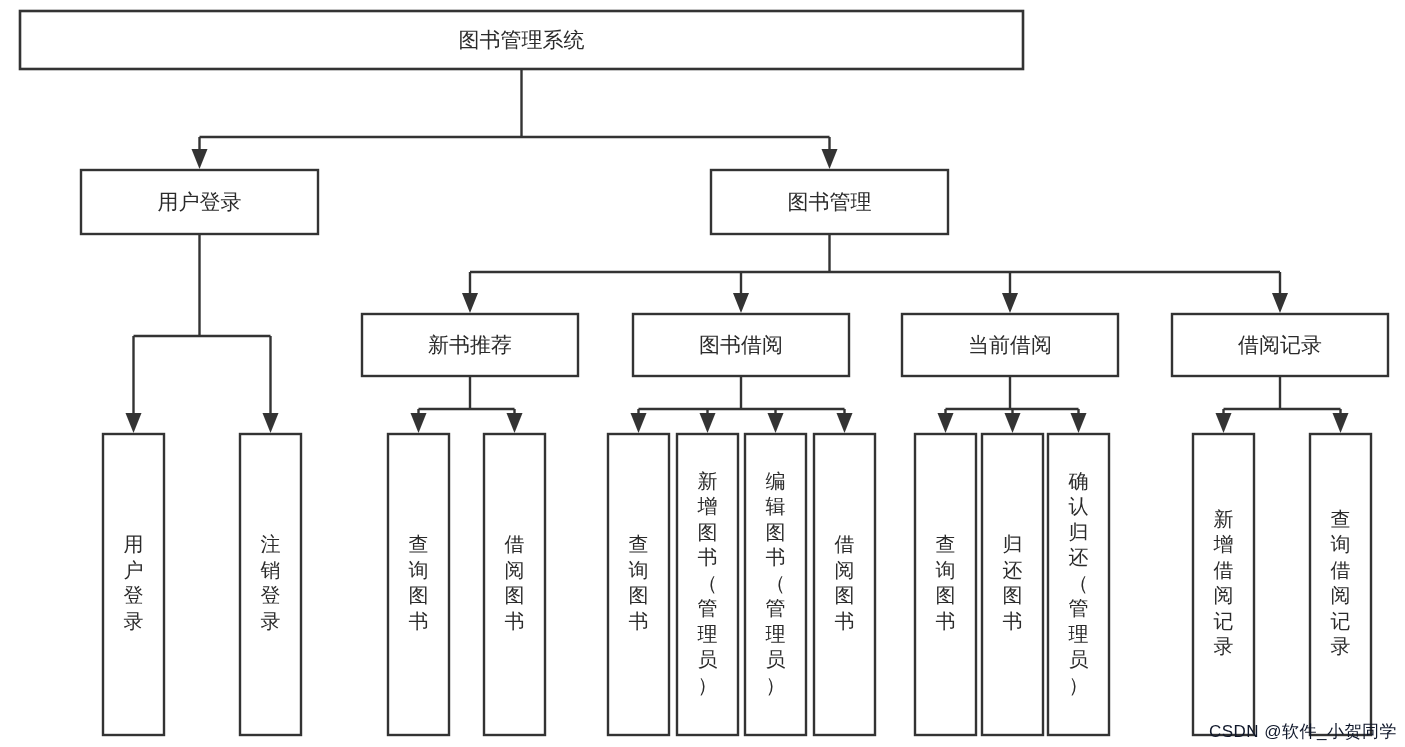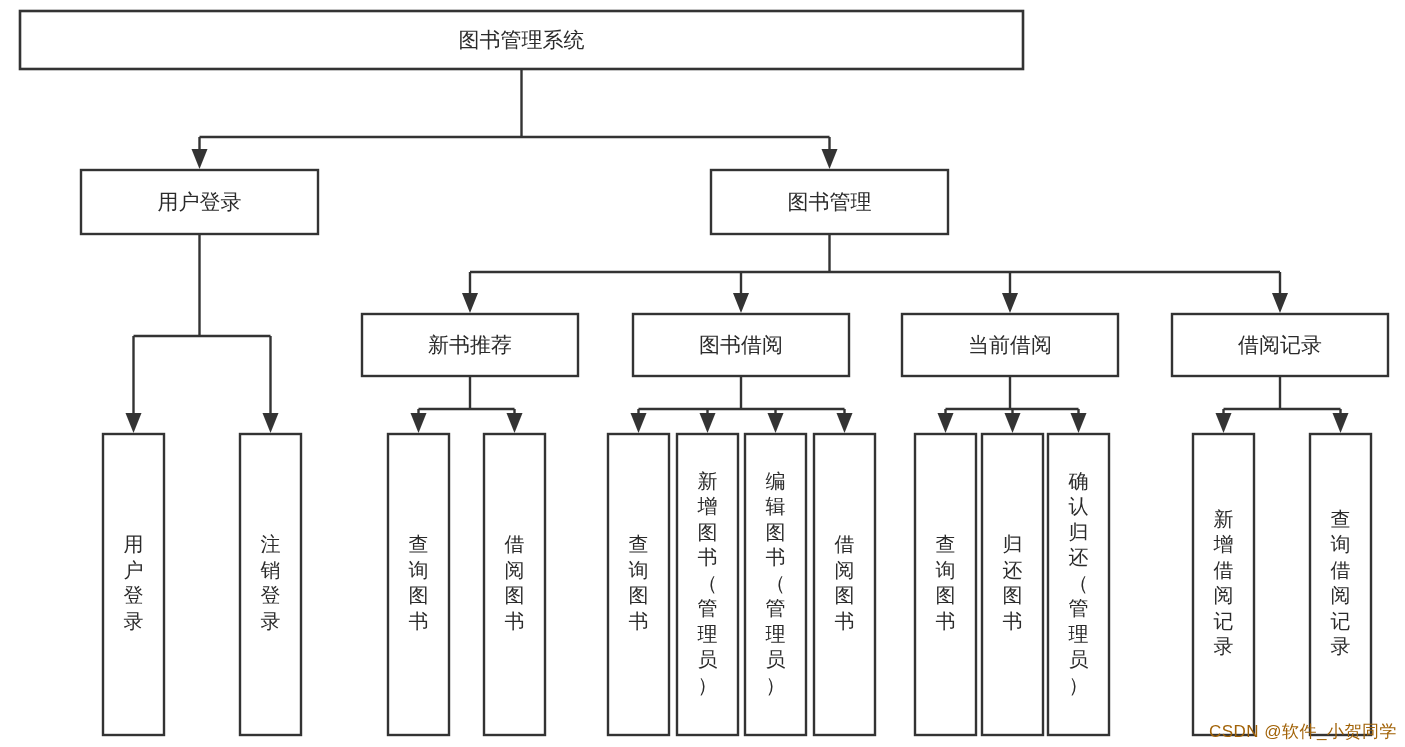--- a/index.html
+++ b/index.html
@@ -48,21 +48,21 @@
   .arrow-head {
     fill: #333333;
     stroke: none;
   }
   .watermark {
     position: absolute;
     right: 8px;
     bottom: 4px;
     font-family: "Liberation Sans", "DejaVu Sans", sans-serif;
     font-size: 17px;
-    color: #a16207;
+    color: #0f172a;
     letter-spacing: 0.5px;
     white-space: nowrap;
     user-select: none;
   }
 </style>
 </head>
 <body>
 
 <svg id="diagram-root" viewBox="0 0 1405 747" width="1405" height="747">
   <g id="edge-layer">

